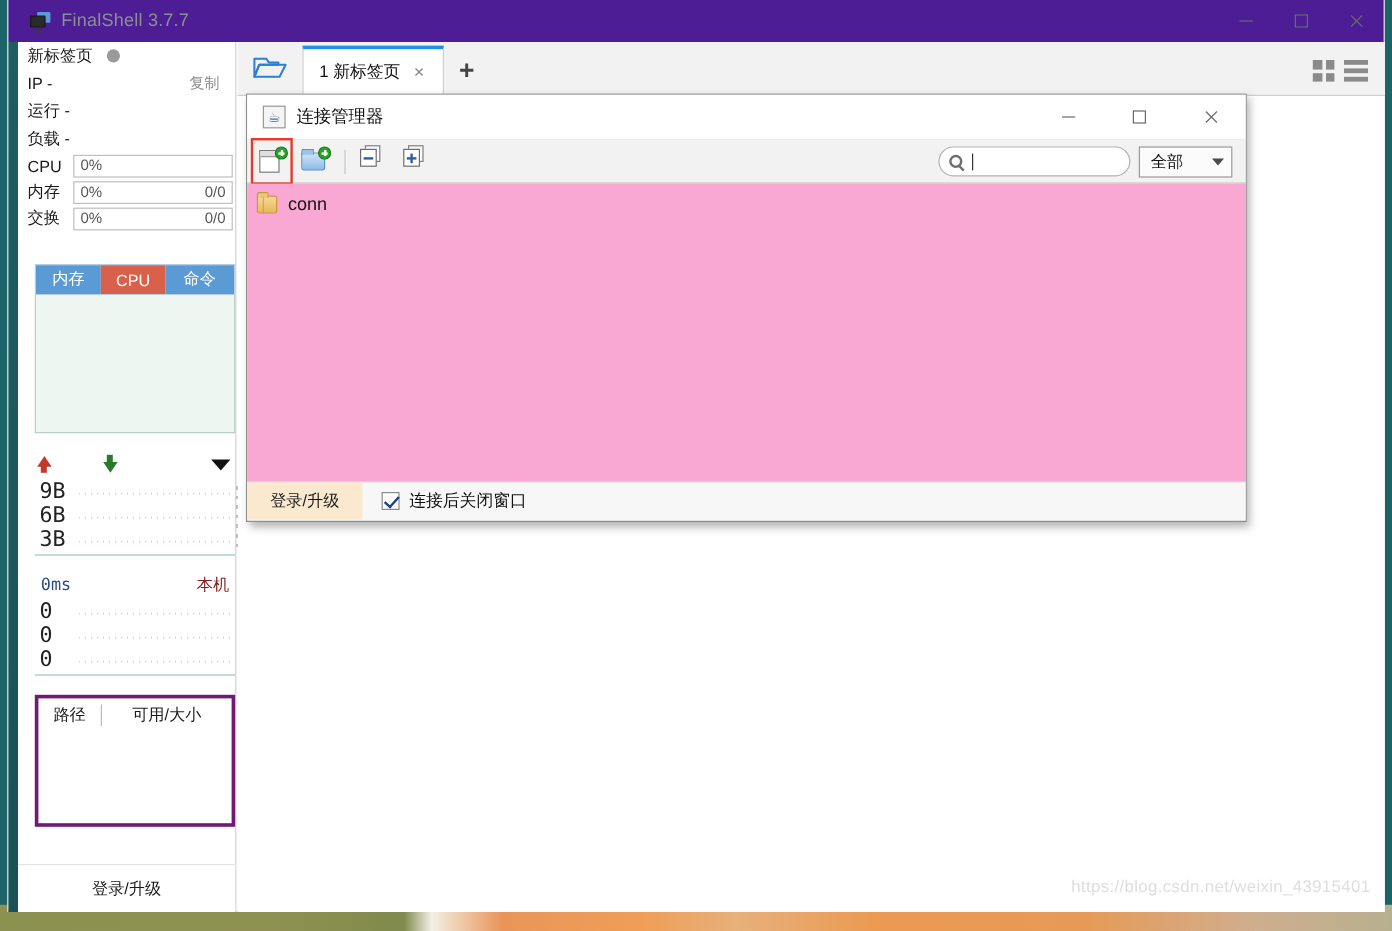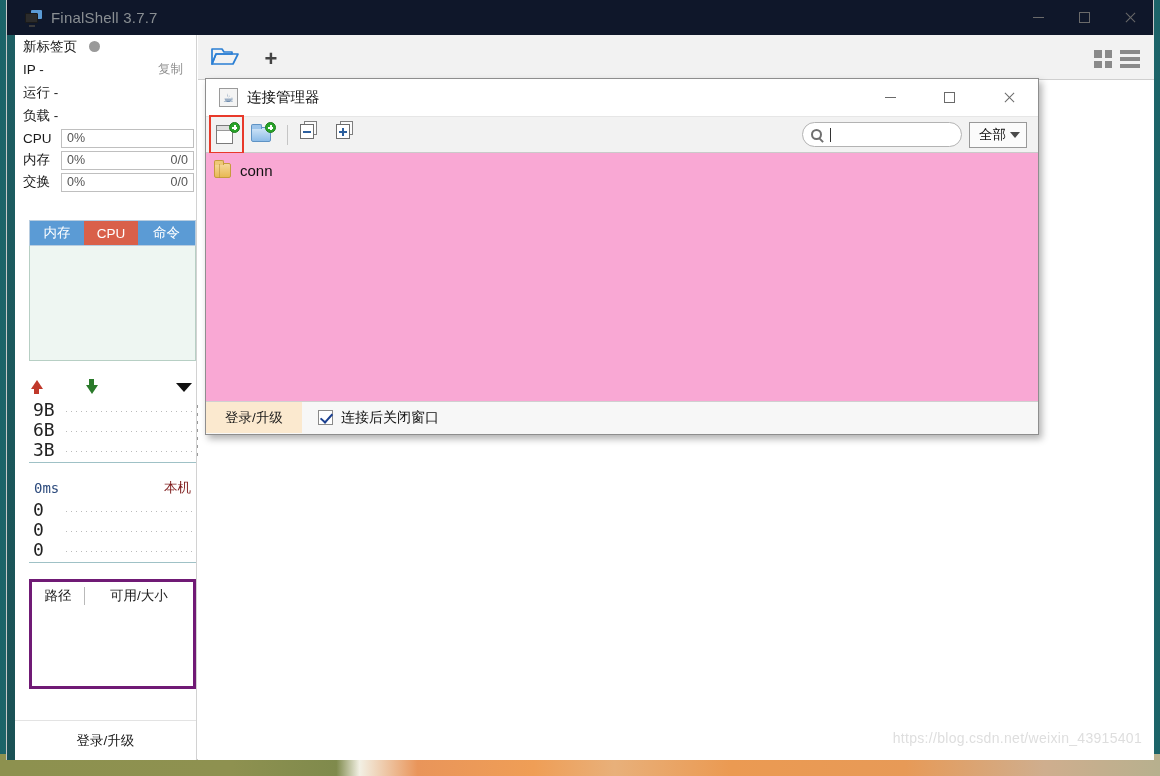--- a/index.html
+++ b/index.html
@@ -28,21 +28,21 @@
   #app-window {
     position: absolute; left: 6px; top: 0; width: 1148px; height: 760px;
     background: #ffffff;
     border: 1px solid #c8c8c8;
     border-top: none;
   }
 
   
   #titlebar {
     position: absolute; left: 0; top: 0; width: 1146px; height: 35px;
-    background: #0f172a;
+    background: #4c1d95;
     display: flex; align-items: center;
   }
   #app-icon {
     width: 17px; height: 15px; margin-left: 18px; position: relative;
   }
   #app-icon .mon-back {
     position: absolute; right: 0; top: 0; width: 11px; height: 9px;
     background: #5b9bd5; border-radius: 1px;
   }
   #app-icon .mon-front {
@@ -316,21 +316,21 @@
   .mag {
     width: 11px; height: 11px; border: 2px solid #6f6f6f; border-radius: 50%;
     position: relative; flex: none;
   }
   .mag::after {
     content:""; position:absolute; right:-4px; bottom:-3px;
     width: 6px; height: 2px; background: #6f6f6f; transform: rotate(45deg);
   }
   #search-caret { width: 1px; height: 14px; background: #333; margin-left: 8px; }
   #dlg-filter {
-    width: 58px; height: 26px; border: 1px solid #999; background: #fbfbfb;
+    width: 78px; height: 26px; border: 1px solid #999; background: #fbfbfb;
     display: flex; align-items: center; justify-content: space-between;
     padding: 0 6px 0 9px;
   }
   .filter-text { font-size: 13.5px; color: #111; }
   .caret-sm {
     width: 0; height: 0; border-left: 5px solid transparent;
     border-right: 5px solid transparent; border-top: 6px solid #4a4a4a;
   }
 
   #dlg-body {
@@ -528,20 +528,24 @@
   </div>
 
   <div id="content">
 
     <div id="tabbar">
       <div id="open-folder-btn">
         <svg width="30" height="24" viewBox="0 0 30 24">
           <path d="M2 4 h10 l2 3 h8 v2 H6 L2 19 Z" fill="none" stroke="#2b7fd4" stroke-width="1.7" stroke-linejoin="round"></path>
           <path d="M6 9 h22 l-5 10 H2 Z" fill="none" stroke="#2b7fd4" stroke-width="1.7" stroke-linejoin="round"></path>
         </svg>
+      </div>
+      <div id="tab1">
+        <span class="tab-title">1 新标签页</span>
+        <span class="tab-close">×</span>
       </div>
       <div id="tab-add">
         <span>+</span>
       </div>
       <div id="view-icons">
         <span class="grid-ic">
           <span></span>
             <span></span>
             <span></span>
             <span></span>

